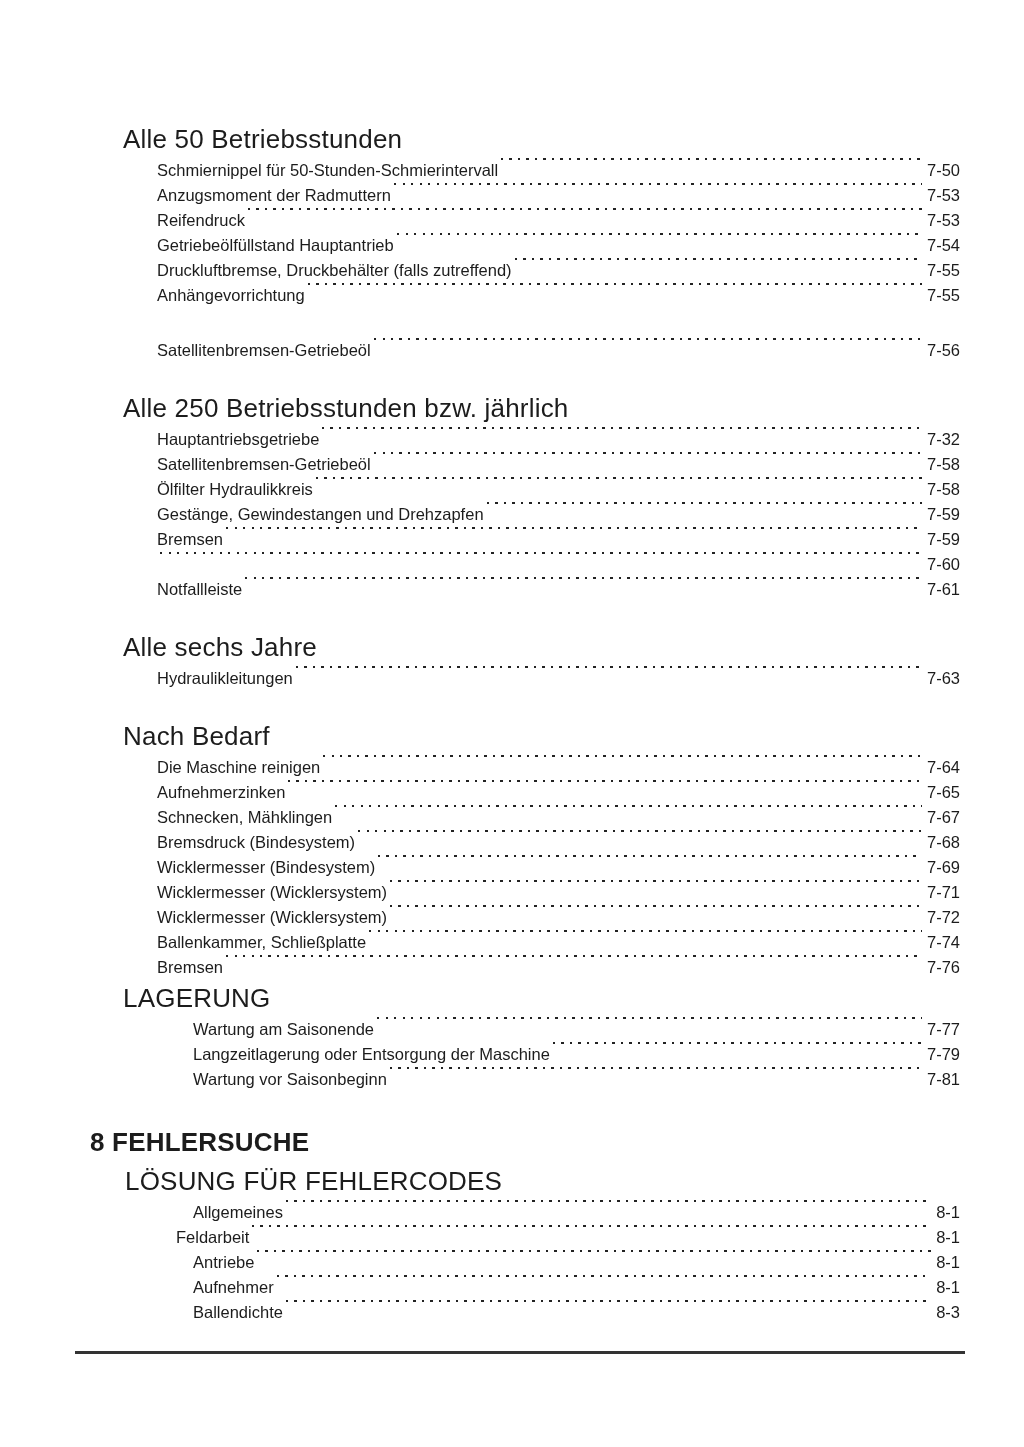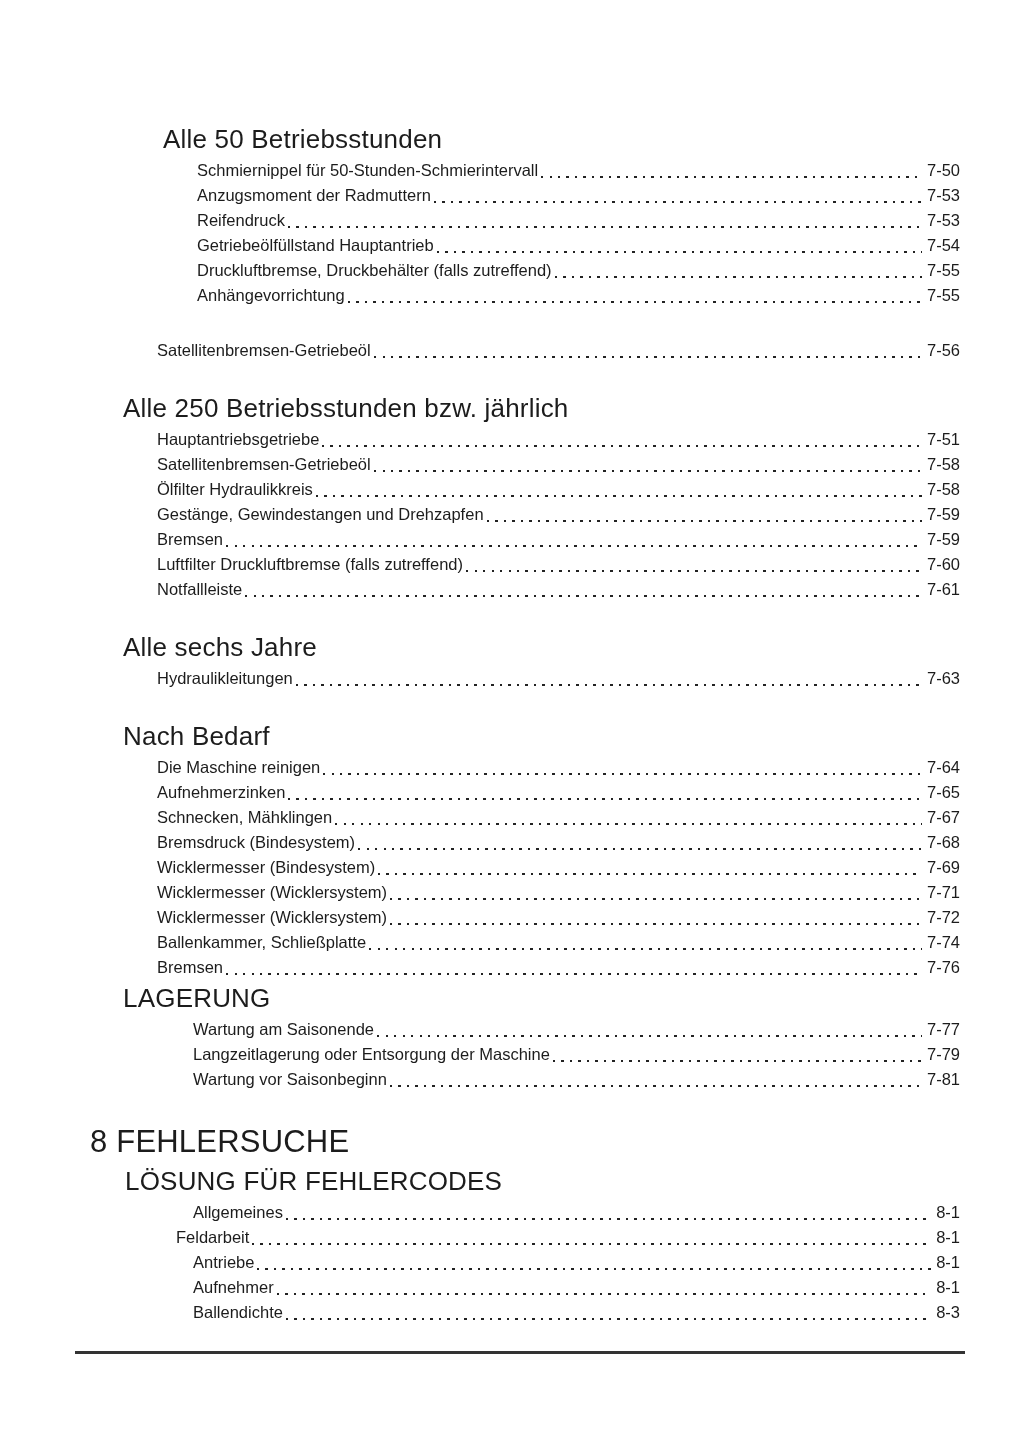--- a/index.html
+++ b/index.html
@@ -13,45 +13,45 @@
     height: 1447px;
     background: #ffffff;
     font-family: "Liberation Sans", "DejaVu Sans", sans-serif;
     color: #1c1c1c;
     overflow: hidden;
   }
   .toc {
     padding-top: 124px;
   }
   .section { margin-top: 30px; }
-  .section:first-child { margin-top: 0; padding-left: 40px; }
+  .section:first-child { margin-top: 0; }
   
   .section:nth-of-type(6) { margin-top: 3px; }
   .section.level-chapter { margin-top: 34px; }
   .section.level-subsection { margin-top: 8px; }
 
   .heading {
     font-size: 26px;
     line-height: 30px;
     margin: 0 0 4px 123px;
     font-weight: 400;
     letter-spacing: 0.2px;
     white-space: nowrap;
   }
   .level-chapter .heading {
-    font-size: 31px;
+    font-size: 26px;
     line-height: 32px;
     margin-left: 90px;
+    font-weight: bold;
   }
   .level-subsection .heading { margin-left: 125px; }
 
   .entries { }
   .row {
     display: flex;
-    align-items: flex-end;
     font-size: 16.5px;
     line-height: 25px;
     margin-right: 64px;   
     white-space: nowrap;
   }
   .row.indent-1 { margin-left: 157px; }
   .row.indent-2 { margin-left: 176px; }
   .row.indent-3 { margin-left: 193px; }
 
   .row .label { flex: 0 0 auto; }
@@ -132,21 +132,21 @@
   </div>
 </div>
   </div>
 
   <div class="section level-section">
     <div class="heading">Alle 250 Betriebsstunden bzw. jährlich</div>
     <div class="entries">
   <div class="row indent-1">
     <span class="label">Hauptantriebsgetriebe</span>
     <span class="dots"></span>
-    <span class="pagenum">7-51</span>
+    <span class="pagenum">7-32</span>
   </div>
 
   <div class="row indent-1">
     <span class="label">Satellitenbremsen-Getriebeöl</span>
     <span class="dots"></span>
     <span class="pagenum">7-58</span>
   </div>
 
   <div class="row indent-1">
     <span class="label">Ölfilter Hydraulikkreis</span>
@@ -160,21 +160,20 @@
     <span class="pagenum">7-59</span>
   </div>
 
   <div class="row indent-1">
     <span class="label">Bremsen</span>
     <span class="dots"></span>
     <span class="pagenum">7-59</span>
   </div>
 
   <div class="row indent-1">
-    <span class="label">Luftfilter Druckluftbremse (falls zutreffend)</span>
     <span class="dots"></span>
     <span class="pagenum">7-60</span>
   </div>
 
   <div class="row indent-1">
     <span class="label">Notfallleiste</span>
     <span class="dots"></span>
     <span class="pagenum">7-61</span>
   </div>
 </div>

